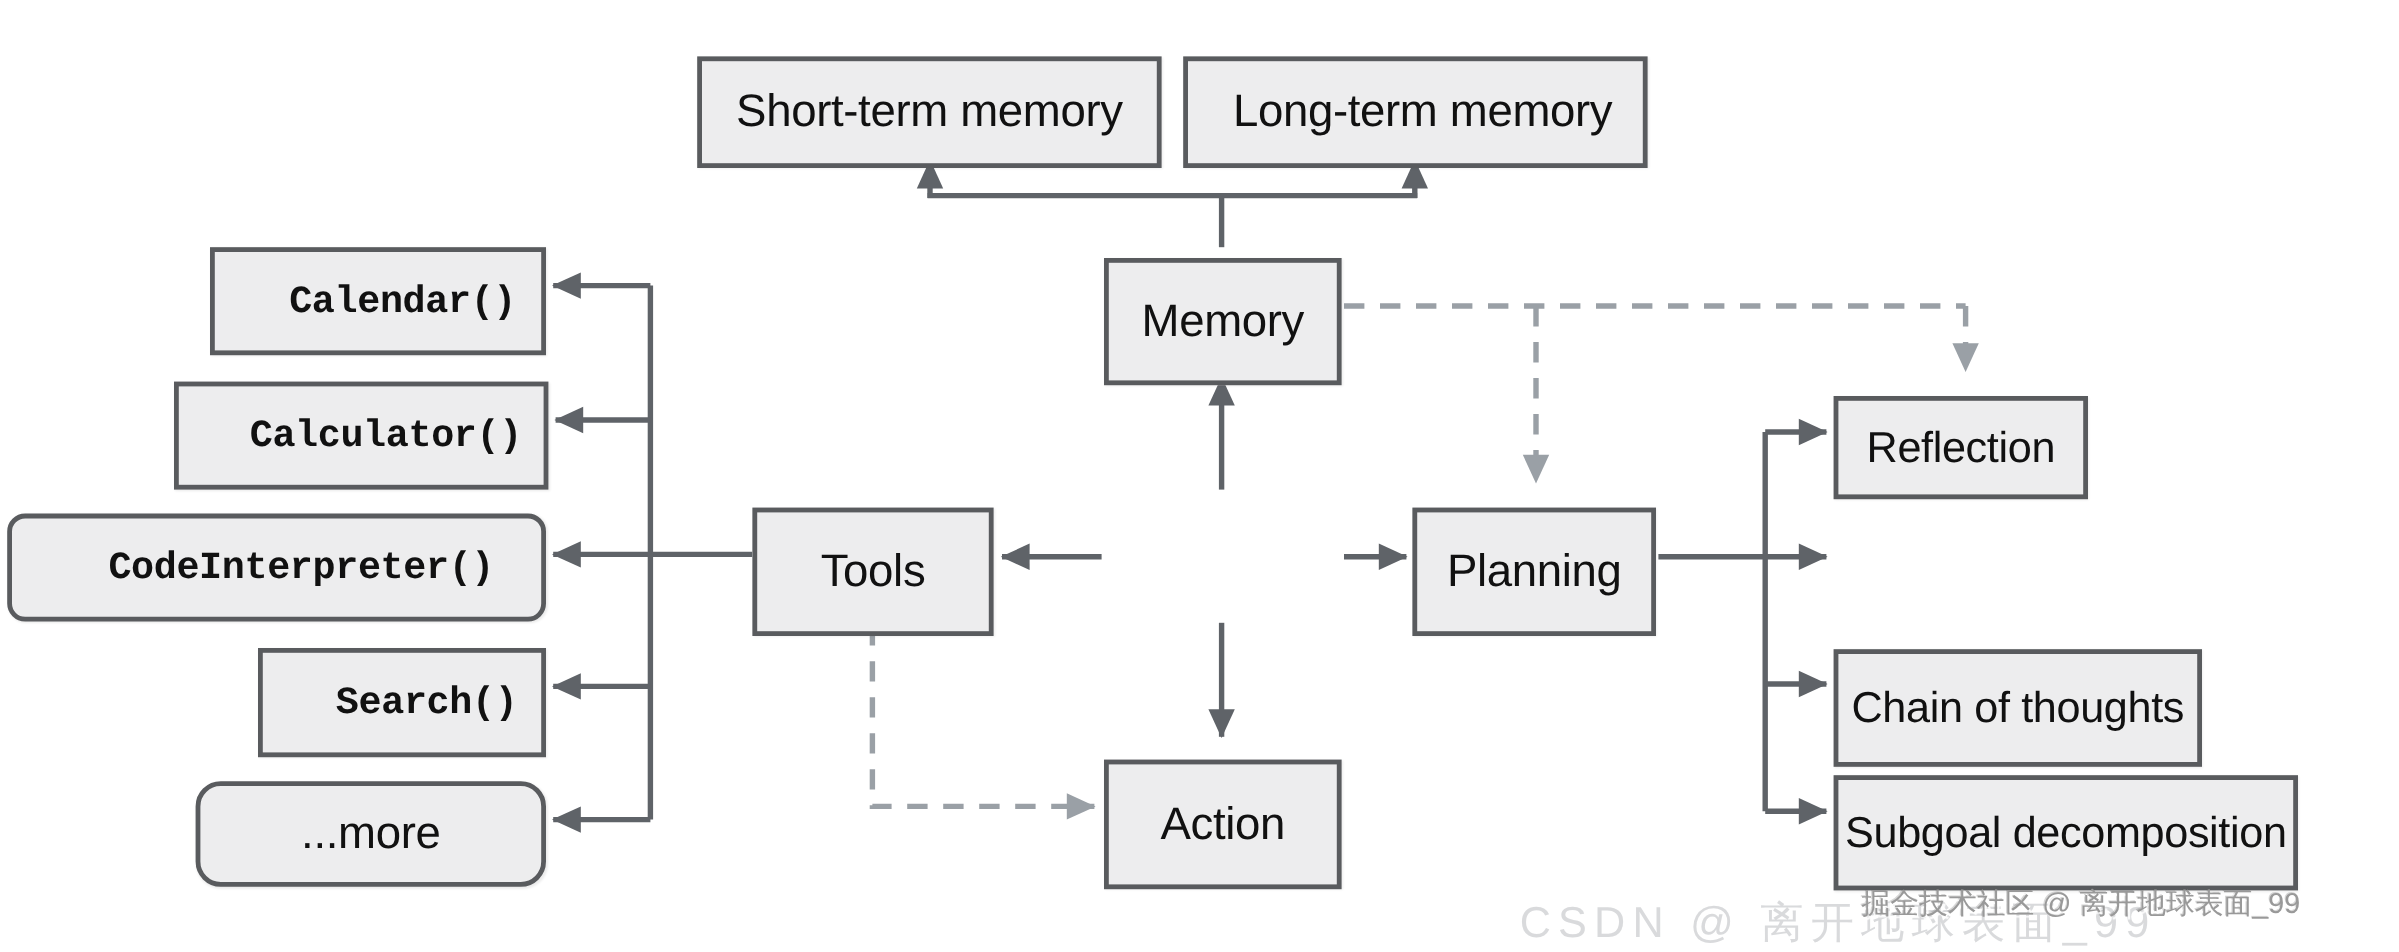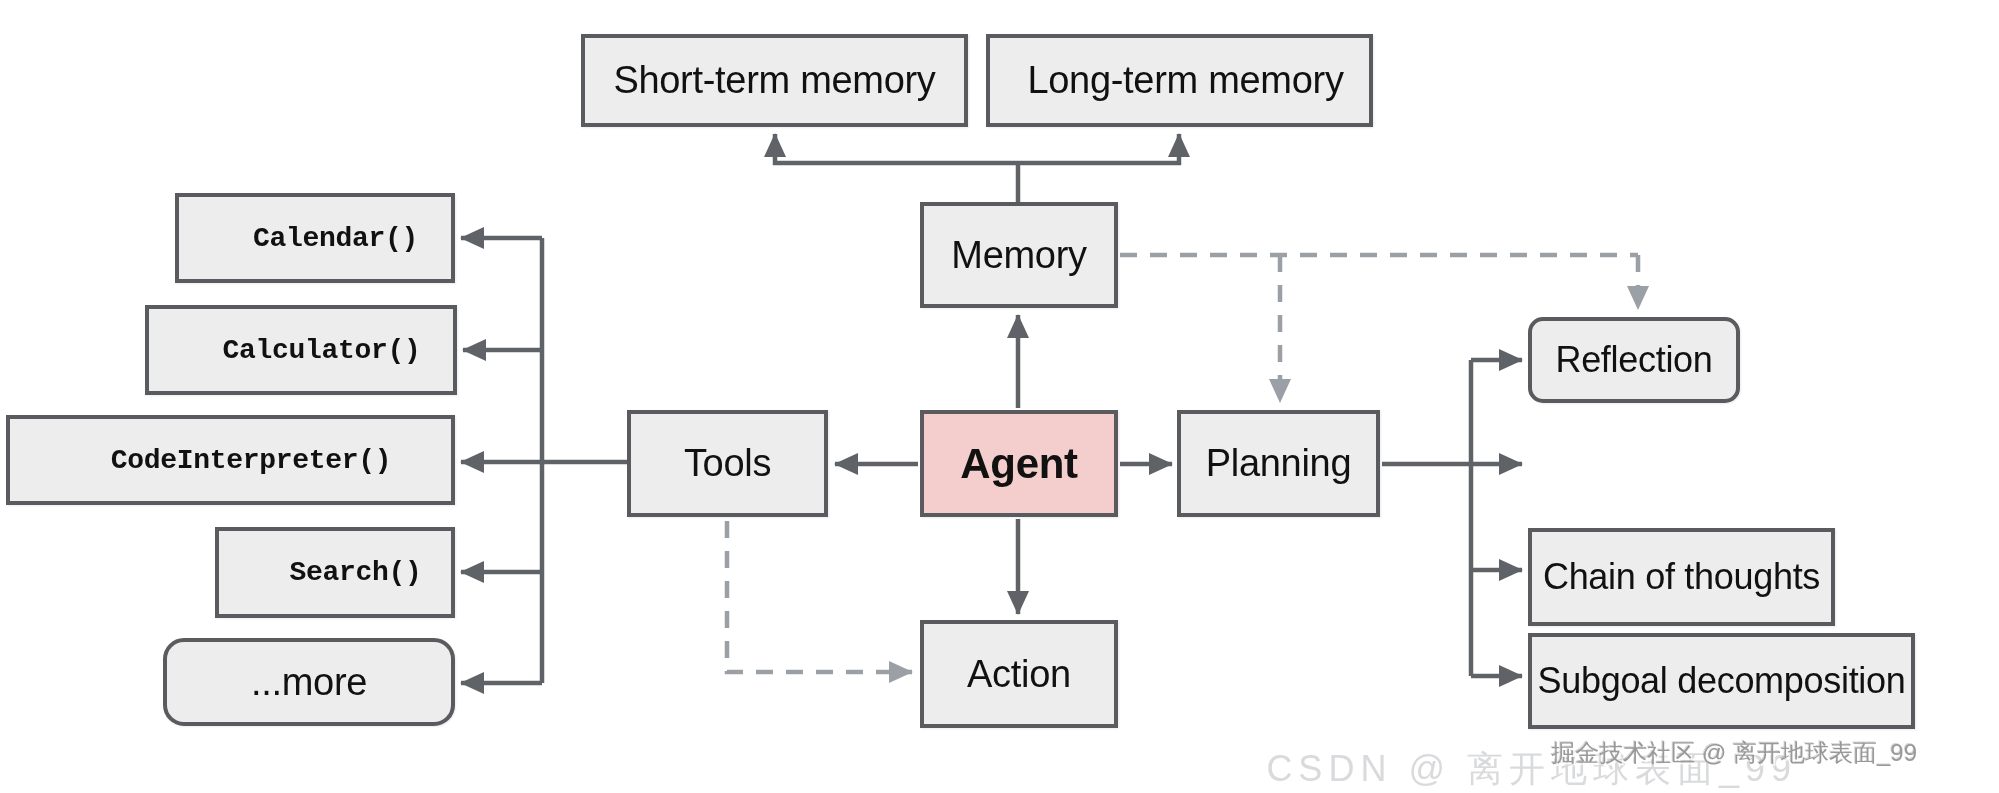--- a/index.html
+++ b/index.html
@@ -25,38 +25,39 @@
   #arr path{fill:var(--solid-line);}
   #arrd path{fill:var(--dashed-line);}
   .node{
     position:absolute;box-sizing:border-box;
     background:var(--node-fill);
     border:4px solid var(--node-border);
     display:flex;align-items:center;justify-content:center;
     font-size:38px;color:var(--text);
     white-space:nowrap;letter-spacing:-0.3px;
     box-shadow:1px 1px 2px rgba(0,0,0,0.08);
+    margin-top:13px;
   }
-  .node.mono{font-family:"Liberation Mono",monospace;font-weight:700;font-size:28px;padding-left:41px;}
+  .node.mono{font-family:"Liberation Mono",monospace;font-weight:700;font-size:32px;padding-left:41px;}
   .node.small{font-size:36px;}
   .node.agent{background:var(--agent-fill);font-weight:700;font-size:42px;}
   
   #n-short      {left:581px; top:34px;  width:387px; height:93px;}
   #n-long       {left:986px; top:34px;  width:387px; height:93px;padding-left:12px;}
   #n-memory     {left:920px; top:202px; width:198px; height:106px;}
   #n-agent      {left:920px; top:410px; width:198px; height:107px;}
   #n-tools      {left:627px; top:410px; width:201px; height:107px;}
   #n-planning   {left:1177px;top:410px; width:203px; height:107px;}
   #n-action     {left:920px; top:620px; width:198px; height:108px;}
   #n-calendar   {left:175px; top:193px; width:280px; height:90px;}
   #n-calculator {left:145px; top:305px; width:312px; height:90px;}
-  #n-codeint    {left:6px;   top:415px; width:449px; height:90px;}
+  #n-codeint    {left:6px;   top:415px; width:449px; height:90px;border-radius:15px;}
   #n-search     {left:215px; top:527px; width:240px; height:91px;}
   #n-more       {left:163px; top:638px; width:292px; height:88px;border-radius:21px;}
-  #n-reflection {left:1528px;top:317px; width:212px; height:86px;border-radius:15px;}
+  #n-reflection {left:1528px;top:317px; width:212px; height:86px;}
   #n-selfcrit   {left:1528px;top:422px; width:212px; height:86px;}
   #n-chain      {left:1528px;top:528px; width:307px; height:98px;}
   #n-subgoal    {left:1528px;top:633px; width:387px; height:96px;}
   .watermark{
     position:absolute;top:737px;right:82px;
     text-align:right;white-space:nowrap;height:48px;
   }
   .wm-ghost{
     position:absolute;right:120px;top:8px;
     font-size:36px;letter-spacing:6px;
@@ -111,21 +112,20 @@
 
     <path class="edge-dashed" d="M1120,255 H1638"></path>
     <path class="edge-dashed" d="M1638,255 V309" marker-end="url(#arrd)"></path>
     <path class="edge-dashed" d="M1280,255 V402" marker-end="url(#arrd)"></path>
     <path class="edge-dashed" d="M727,521 V672 H912" marker-end="url(#arrd)"></path>
   </svg>
 
   <div class="node" id="n-short">Short-term memory</div>
   <div class="node" id="n-long">Long-term memory</div>
   <div class="node" id="n-memory">Memory</div>
-  <div class="node agent" id="n-agent">Agent</div>
   <div class="node" id="n-tools">Tools</div>
   <div class="node" id="n-planning">Planning</div>
   <div class="node" id="n-action">Action</div>
 
   <div class="node mono" id="n-calendar">Calendar()</div>
   <div class="node mono" id="n-calculator">Calculator()</div>
   <div class="node mono" id="n-codeint">CodeInterpreter()</div>
   <div class="node mono" id="n-search">Search()</div>
   <div class="node" id="n-more">...more</div>
 

